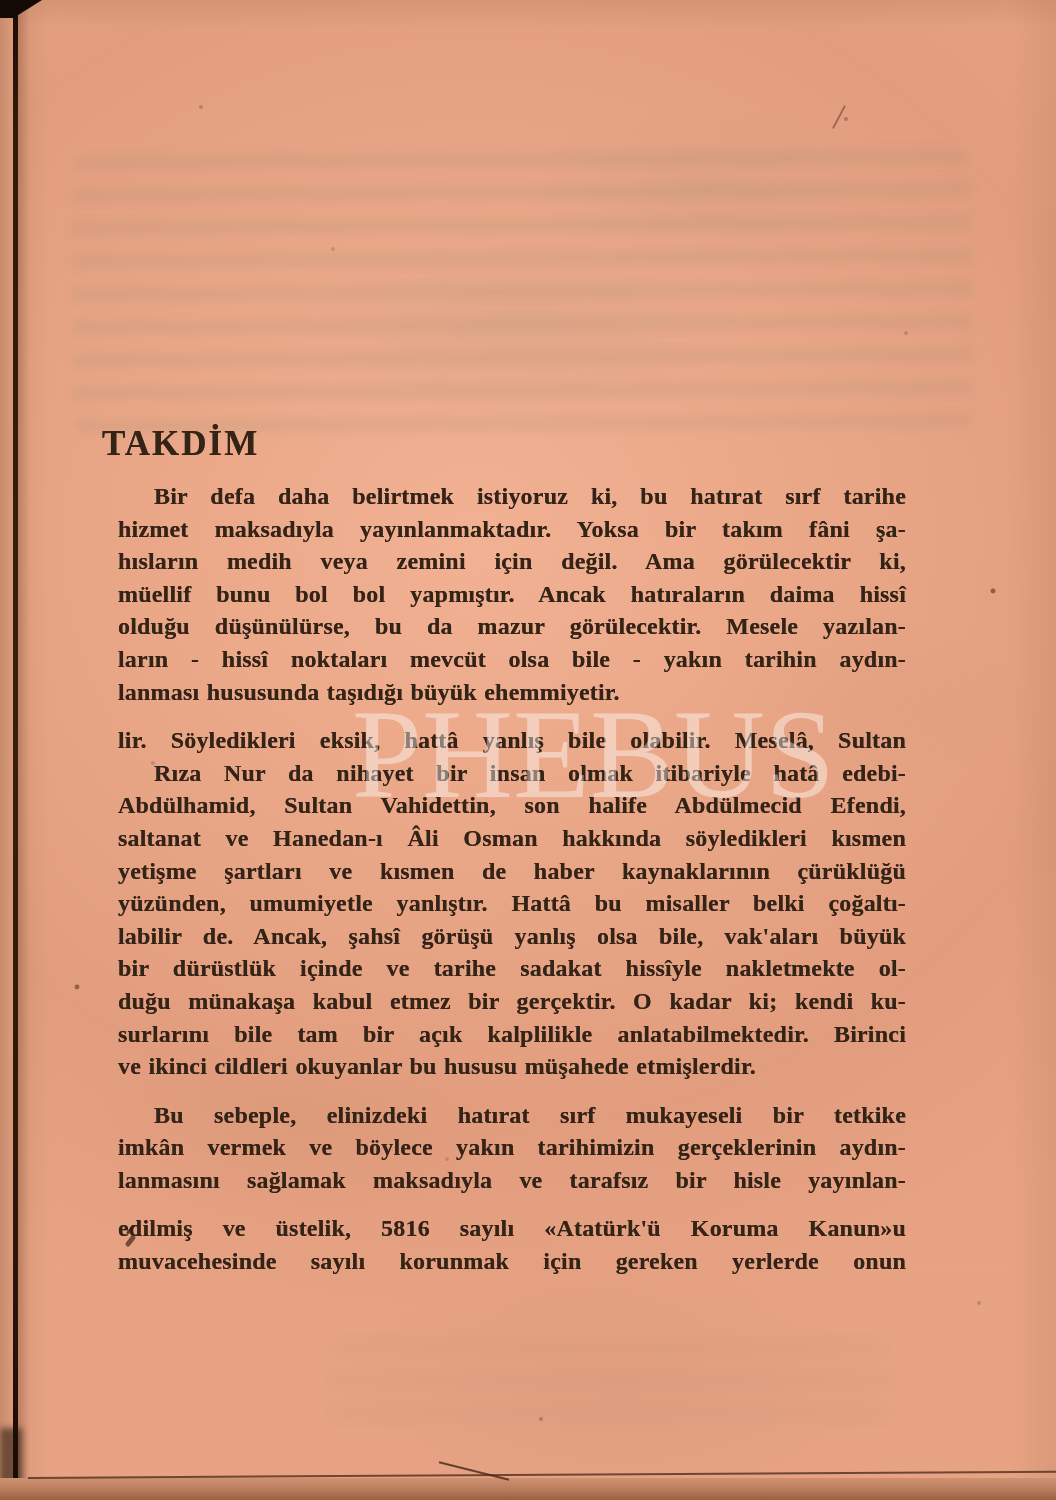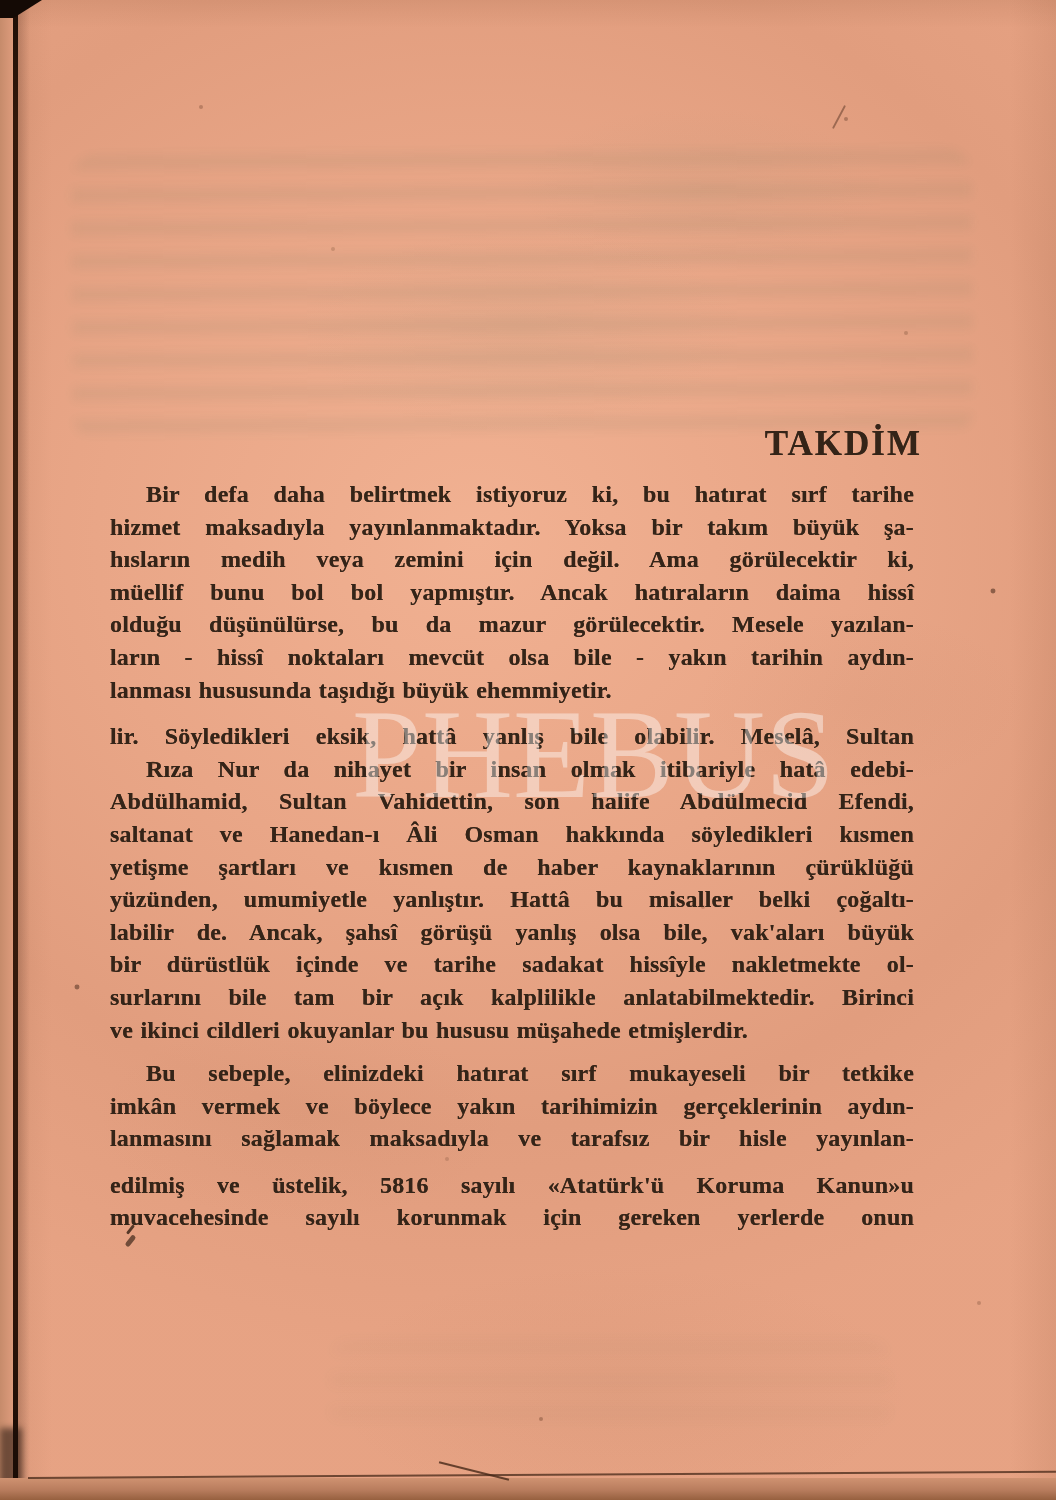--- a/index.html
+++ b/index.html
@@ -41,23 +41,23 @@
     filter:blur(6px);opacity:.7;border-radius:20px;
   }
   
   .content{
     position:absolute;left:102px;top:424px;width:820px;
     color:#342418;font-weight:bold;
     text-shadow:0 0 .6px rgba(52,36,24,.75);
   }
   .title{
     margin:0 0 14px 0;font-size:35px;line-height:40px;
-    text-align:right;letter-spacing:2px;font-weight:bold;
+    text-align:left;letter-spacing:2px;font-weight:bold;
   }
-  .para{margin:8px;}
+  .para{margin:16px;}
   .p2{margin-top:14px;}
   .p3{margin-top:11px;}
   .p4{margin-top:14px;}
   .line{
     font-size:24px;line-height:32.6px;height:32.6px;
     letter-spacing:.2px;word-spacing:1.2px;
     text-align:justify;text-align-last:justify;white-space:normal;overflow:visible;
   }
   .line.first{text-indent:36px;}
   .p4 .line.first{text-indent:52px;}
@@ -114,37 +114,38 @@
 
   <div class="blotches"></div>
   <div class="ghost"></div>
   <div class="ghost2"></div>
 
   <div class="content">
     <h1 class="title">TAKDİM</h1>
 
     <div class="para p1">
       <div class="line first">Bir defa daha belirtmek istiyoruz ki, bu hatırat sırf tarihe</div>
-      <div class="line">hizmet maksadıyla yayınlanmaktadır. Yoksa bir takım büyük şa-</div>
+      <div class="line">hizmet maksadıyla yayınlanmaktadır. Yoksa bir takım fâni şa-</div>
       <div class="line">hısların medih veya zemini için değil. Ama görülecektir ki,</div>
       <div class="line">müellif bunu bol bol yapmıştır. Ancak hatıraların daima hissî</div>
       <div class="line">olduğu düşünülürse, bu da mazur görülecektir. Mesele yazılan-</div>
       <div class="line">ların - hissî noktaları mevcüt olsa bile - yakın tarihin aydın-</div>
       <div class="line plast">lanması hususunda taşıdığı büyük ehemmiyetir.</div>
     </div>
 
     <div class="para p2">
       <div class="line">lir. Söyledikleri eksik, hattâ yanlış bile olabilir. Meselâ, Sultan</div>
       <div class="line first">Rıza Nur da nihayet bir insan olmak itibariyle hatâ edebi-</div>
       <div class="line">Abdülhamid, Sultan Vahidettin, son halife Abdülmecid Efendi,</div>
       <div class="line">saltanat ve Hanedan-ı Âli Osman hakkında söyledikleri kısmen</div>
       <div class="line">yetişme şartları ve kısmen de haber kaynaklarının çürüklüğü</div>
       <div class="line">yüzünden, umumiyetle yanlıştır. Hattâ bu misaller belki çoğaltı-</div>
       <div class="line">labilir de. Ancak, şahsî görüşü yanlış olsa bile, vak'aları büyük</div>
       <div class="line">bir dürüstlük içinde ve tarihe sadakat hissîyle nakletmekte ol-</div>
+      <div class="line">duğu münakaşa kabul etmez bir gerçektir. O kadar ki; kendi ku-</div>
       <div class="line">surlarını bile tam bir açık kalplilikle anlatabilmektedir. Birinci</div>
       <div class="line plast">ve ikinci cildleri okuyanlar bu hususu müşahede etmişlerdir.</div>
     </div>
 
     <div class="para p3">
       <div class="line first">Bu sebeple, elinizdeki hatırat sırf mukayeseli bir tetkike</div>
       <div class="line">imkân vermek ve böylece yakın tarihimizin gerçeklerinin aydın-</div>
       <div class="line">lanmasını sağlamak maksadıyla ve tarafsız bir hisle yayınlan-</div>
     </div>
 

